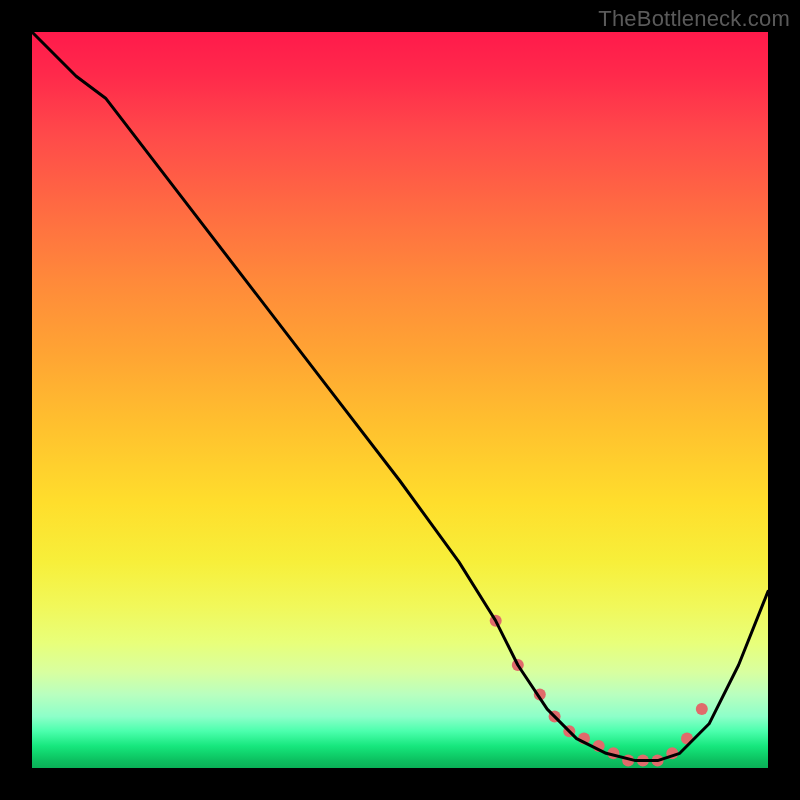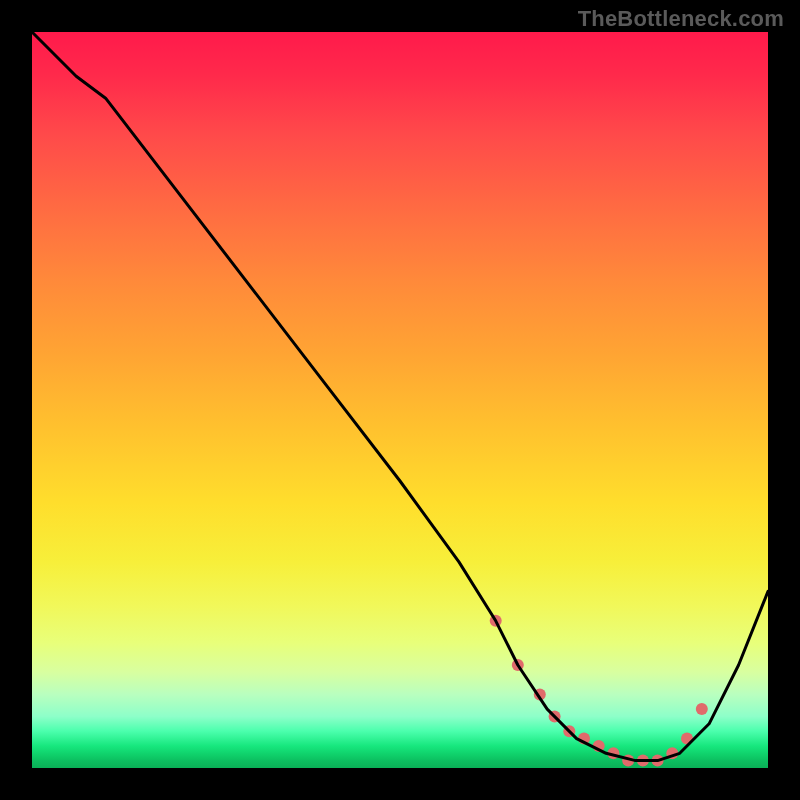--- a/index.html
+++ b/index.html
@@ -43,23 +43,23 @@
       #4bffad 95%,
       #17e77e 97%,
       #0fd06a 98.2%,
       #0cbf60 99%,
       #0ab057 100%
     );
   }
   .watermark {
     position: absolute;
     top: 6px;
-    right: 16px;
+    right: 10px;
     font-size: 22px;
-    font-weight: 700;
+    font-weight: 400;
     color: #5a5a5a;
     letter-spacing: 0.2px;
     user-select: none;
   }
   svg.curve {
     position: absolute;
     left: 0;
     top: 0;
     width: 736px;
     height: 736px;

